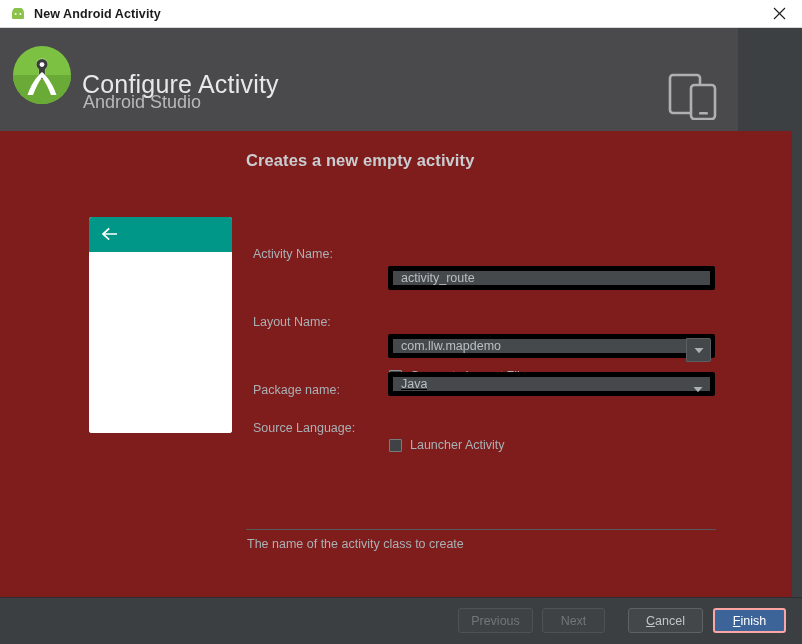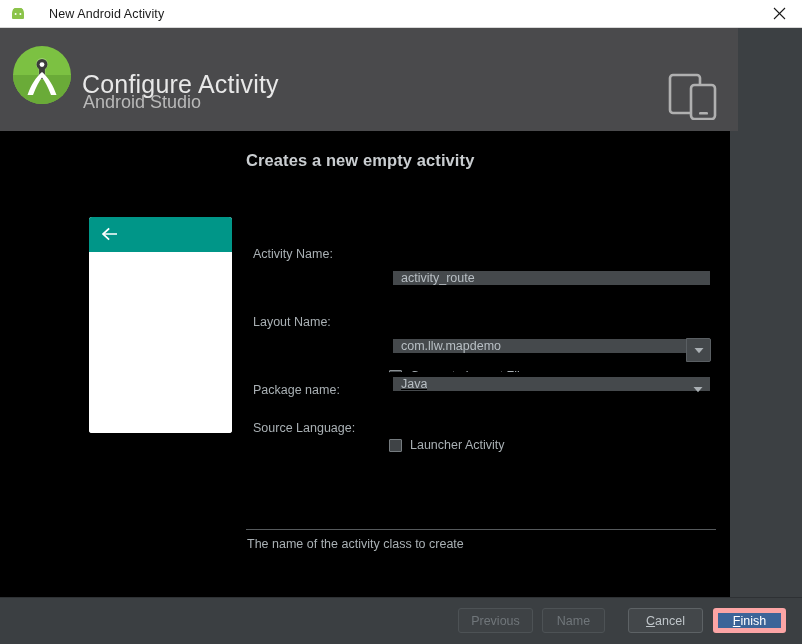--- a/index.html
+++ b/index.html
@@ -21,23 +21,24 @@
     width: 802px; height: 28px;
     background: #ffffff;
     border-bottom: 1px solid #d8d8d8;
     display: flex; align-items: center;
   }
   #titlebar-icon {
     margin-left: 9px; width: 18px; height: 14px;
     display: flex; align-items: center; justify-content: center;
   }
   #titlebar-text {
-    margin-left: 22px;
+    margin-left: 7px;
     font-size: 12.5px; color: #1a1a1a;
     letter-spacing: .1px;
+    font-weight: bold;
   }
   #close-btn {
     position: absolute; right: 0; top: 0;
     width: 46px; height: 27px;
     display: flex; align-items: center; justify-content: center;
     cursor: pointer;
   }
 
   
   #header {
@@ -53,22 +54,22 @@
   }
   #header-sub {
     position: absolute; left: 83px; top: 64px;
     font-size: 18px; color: #b9b9b9;
   }
   #device-icon { position: absolute; right: 18px; top: 42px; width: 54px; height: 50px; }
 
   
   #body {
     position: absolute; left: 0; top: 131px;
-    width: 730px; height: 466px;
-    background: #000000;
+    width: 792px; height: 466px;
+    background: #7f1d1d;
   }
   #section-title {
     position: absolute; left: 246px; top: 20px;
     font-size: 16.5px; font-weight: bold; color: #c9cdd0;
     letter-spacing: .1px;
   }
 
   
   #preview {
     position: absolute; left: 89px; top: 86px;
@@ -174,21 +175,21 @@
     height: 25px;
     border: 1px solid #5d6265;
     border-radius: 3px;
     background: #43474a;
     font-size: 12.5px; color: #bfc5c9;
     display: flex; align-items: center; justify-content: center;
     cursor: pointer; white-space: nowrap;
   }
   .btn.disabled { color: #70767a; border-color: #4d5255; background: #3e4245; cursor: default; }
   .btn.primary {
-    background: #3c6498; border: 5px solid #fca5a5; color: #ffffff;
+    background: #3c6498; border: 2px solid #fca5a5; color: #ffffff;
   }
   .btn u { text-decoration: underline; }
 </style>
 </head>
 <body>
 
 <div id="dialog">
 
   <div id="titlebar">
     <div id="titlebar-icon">
@@ -290,21 +291,21 @@
       </span>
     </div>
 
     <div id="hint-rule"></div>
     <div id="hint-text">The name of the activity class to create</div>
   </div>
 
   <div id="buttonbar-rule"></div>
   <div id="buttonbar">
     <div class="btn disabled" style="left:458px; width:75px;">Previous</div>
-    <div class="btn disabled" style="left:542px; width:63px;">Name</div>
+    <div class="btn disabled" style="left:542px; width:63px;">Next</div>
     <div class="btn" style="left:628px; width:75px;">
         <span><u>C</u><span>ancel</span></span>
       </div>
     <div class="btn primary" style="left:713px; width:73px;">
         <span><u>F</u><span>inish</span></span>
       </div>
   </div>
 
 </div>
 

